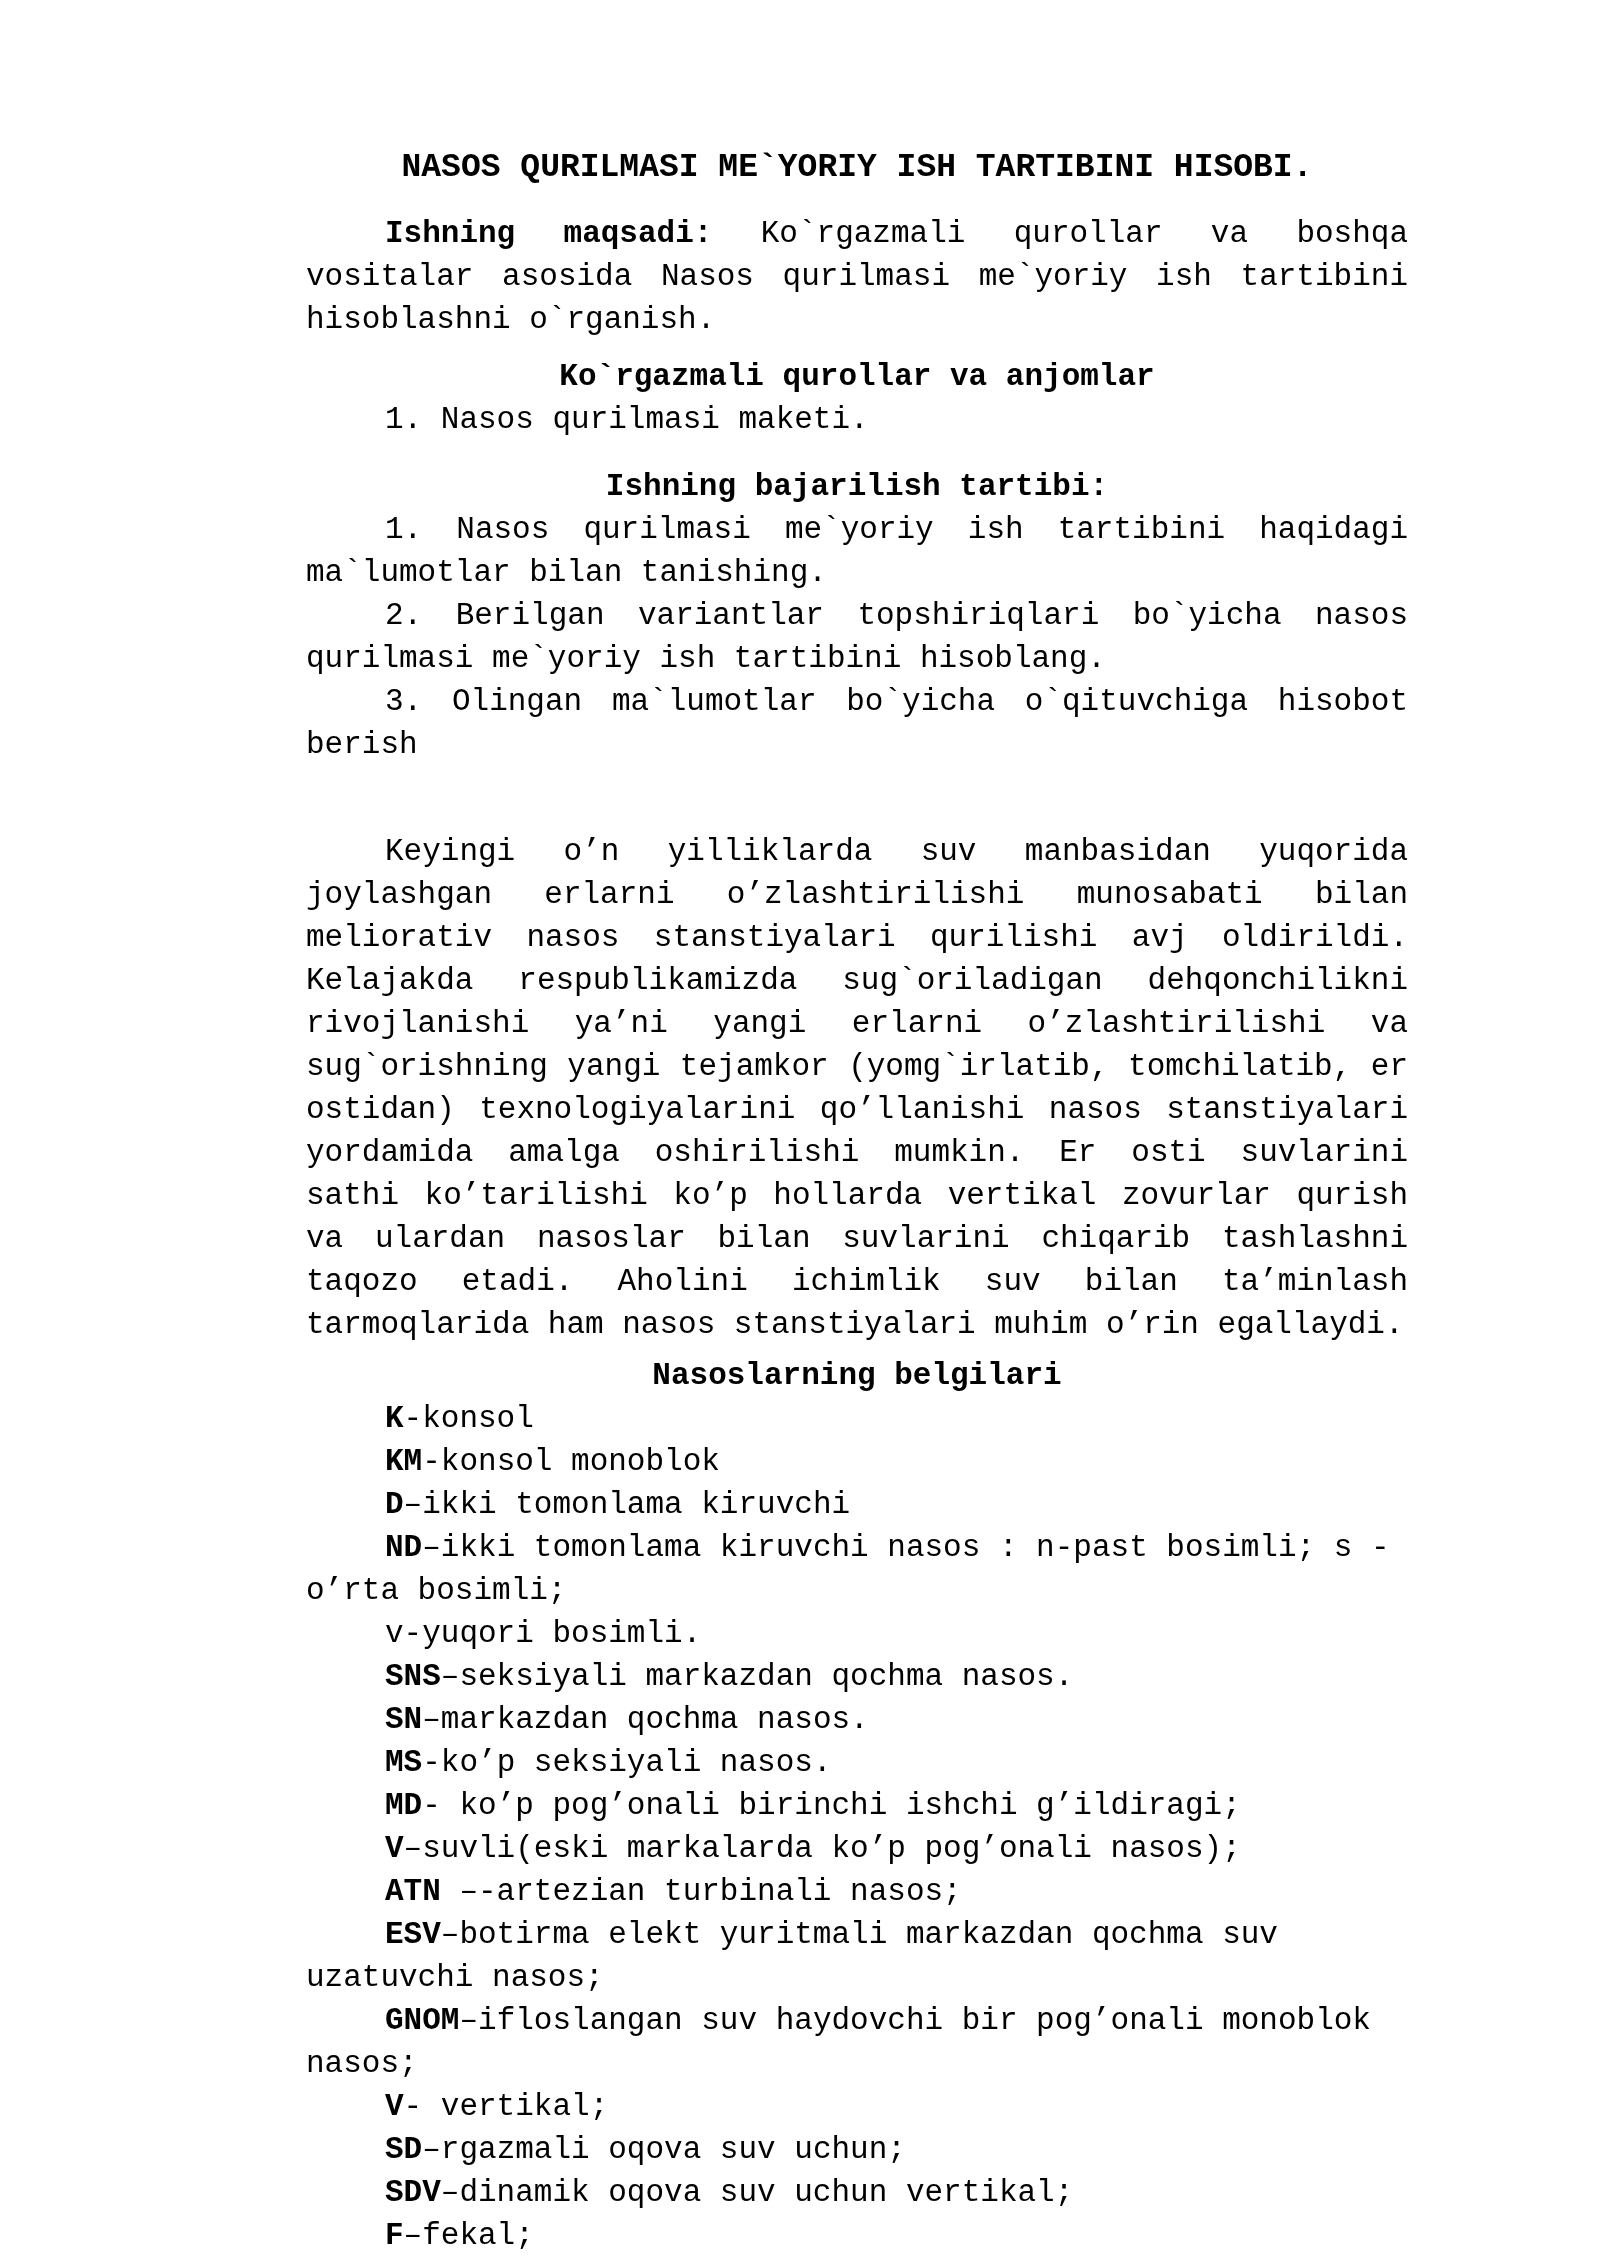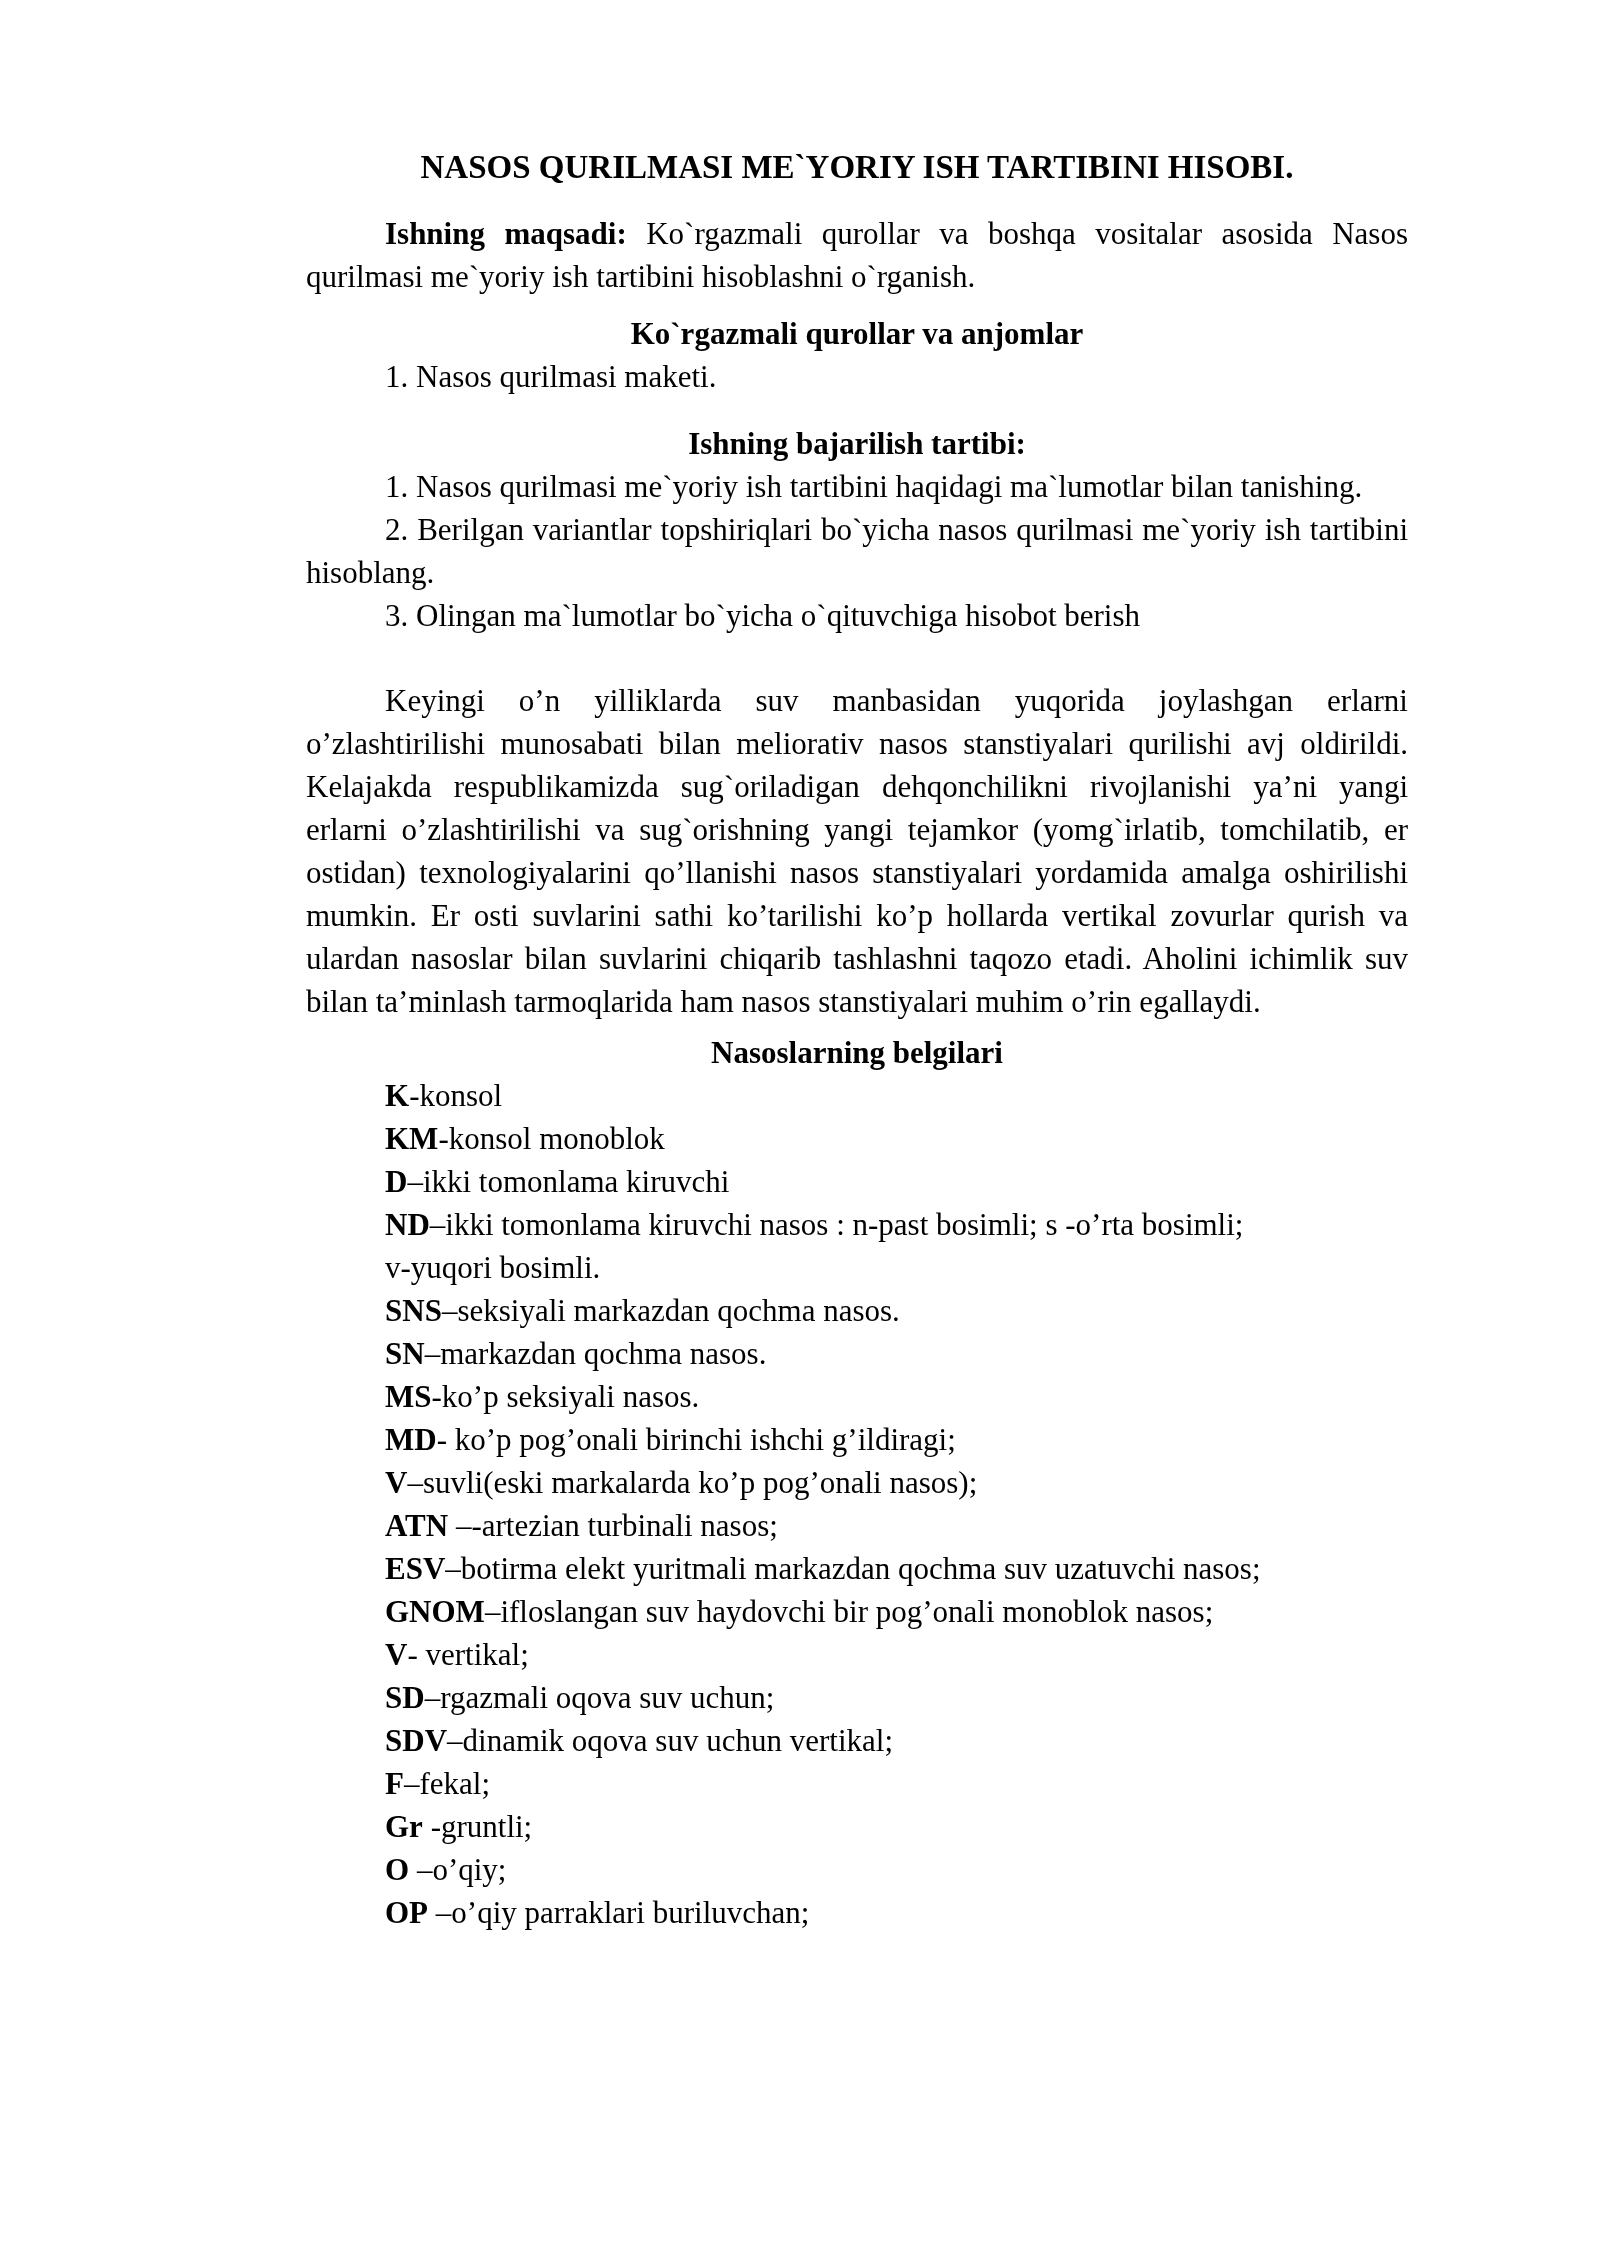--- a/index.html
+++ b/index.html
@@ -9,21 +9,21 @@
   }
   .page {
     position: relative;
     width: 1444px;
     height: 2262px;
     margin: 0 auto;
     background: #ffffff;
     color: #000000;
     box-sizing: border-box;
     padding: 146px 114px 0 228px;
-    font-family: Liberation Serif, serif;
+    font-family: Liberation Mono, monospace;
     font-size: 31px;
     line-height: 43px;
     overflow: hidden;
   }
   p { margin: 0; }
   .doc-title {
     font-weight: bold;
     font-size: 33px;
     text-align: center;
     margin: 0 0 23px 0;
@@ -36,21 +36,21 @@
   .h-procedure { margin-top: 24px; }
   .h-designations { margin-top: 8px; }
   .para {
     text-align: justify;
     text-indent: 79px;
   }
   .plain-item {
     text-indent: 79px;
     text-align: left;
   }
-  .intro { margin-top: 42px; }
+  .intro { margin-top: 64px; }
   .desig-item {
     text-indent: 79px;
     text-align: left;
   }
   .desig-item b { font-weight: bold; }
 </style>
 </head>
 <body>
 
 <div class="page">

